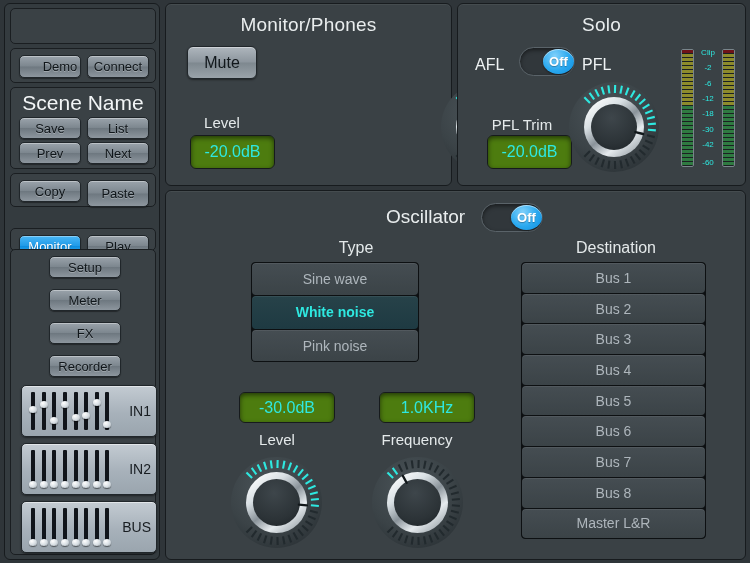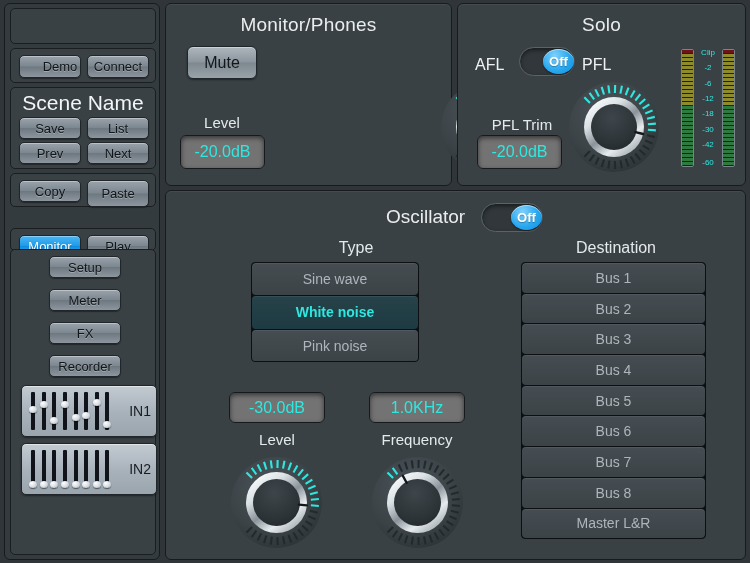--- a/index.html
+++ b/index.html
@@ -79,28 +79,29 @@
   .fader-thumb {
     position: absolute; width: 8px; height: 7px; left: -2px;
     background: radial-gradient(circle at 35% 30%, #ffffff 0%, #d6dde2 55%, #9aa3aa 100%);
     border-radius: 50%;
     box-shadow: 0 1px 1px rgba(0,0,0,.5);
   }
 
   
   .readout {
     position: absolute;
-    background: #737373;
+    background: #4d7c0f;
     border: 1px solid #161a1d;
     border-radius: 6px;
     color: #2ee8e0;
     display: flex; align-items: center; justify-content: center;
     font-size: 16px;
     box-shadow: inset 0 2px 5px rgba(0,0,0,.55);
     cursor: pointer;
+    margin-left: 10px;
   }
   .caption {
     position: absolute; text-align: center; color: #e4e9ea; font-size: 15px;
   }
 
   
   .knob { position: absolute; }
   .knob svg { display: block; }
 
   
@@ -247,20 +248,41 @@
             <div class="fader-track" style="left: 44.5px;"></div>
             <div class="fader-thumb" style="left: 42.5px; top: calc(100% - 7px);"></div>
             <div class="fader-track" style="left: 55.125px;"></div>
             <div class="fader-thumb" style="left: 53.125px; top: calc(100% - 7px);"></div>
             <div class="fader-track" style="left: 65.75px;"></div>
             <div class="fader-thumb" style="left: 63.75px; top: calc(100% - 7px);"></div>
             <div class="fader-track" style="left: 76.375px;"></div>
             <div class="fader-thumb" style="left: 74.375px; top: calc(100% - 7px);"></div>
           </div>
         <div class="thumb-label">IN2</div>
+      </div>
+      <div class="thumb" id="bank2" style="top:251px;">
+        <div class="thumb-faders">
+            <div class="fader-track" style="left: 2px;"></div>
+            <div class="fader-thumb" style="left: 0px; top: calc(100% - 7px);"></div>
+            <div class="fader-track" style="left: 12.625px;"></div>
+            <div class="fader-thumb" style="left: 10.625px; top: calc(100% - 7px);"></div>
+            <div class="fader-track" style="left: 23.25px;"></div>
+            <div class="fader-thumb" style="left: 21.25px; top: calc(100% - 7px);"></div>
+            <div class="fader-track" style="left: 33.875px;"></div>
+            <div class="fader-thumb" style="left: 31.875px; top: calc(100% - 7px);"></div>
+            <div class="fader-track" style="left: 44.5px;"></div>
+            <div class="fader-thumb" style="left: 42.5px; top: calc(100% - 7px);"></div>
+            <div class="fader-track" style="left: 55.125px;"></div>
+            <div class="fader-thumb" style="left: 53.125px; top: calc(100% - 7px);"></div>
+            <div class="fader-track" style="left: 65.75px;"></div>
+            <div class="fader-thumb" style="left: 63.75px; top: calc(100% - 7px);"></div>
+            <div class="fader-track" style="left: 76.375px;"></div>
+            <div class="fader-thumb" style="left: 74.375px; top: calc(100% - 7px);"></div>
+          </div>
+        <div class="thumb-label">BUS</div>
       </div>
     </div>
   </div>
 
   <div class="panel" style="left:165px; top:3px; width:287px; height:183px;">
     <div class="panel-title" style="top:10px;">Monitor/Phones</div>
 
     <div class="mute-btn" style="left:21px; top:42px; width:70px; height:33px;">Mute</div>
 
     <div class="caption" style="left:21px; top:110px; width:70px;">Level</div>

